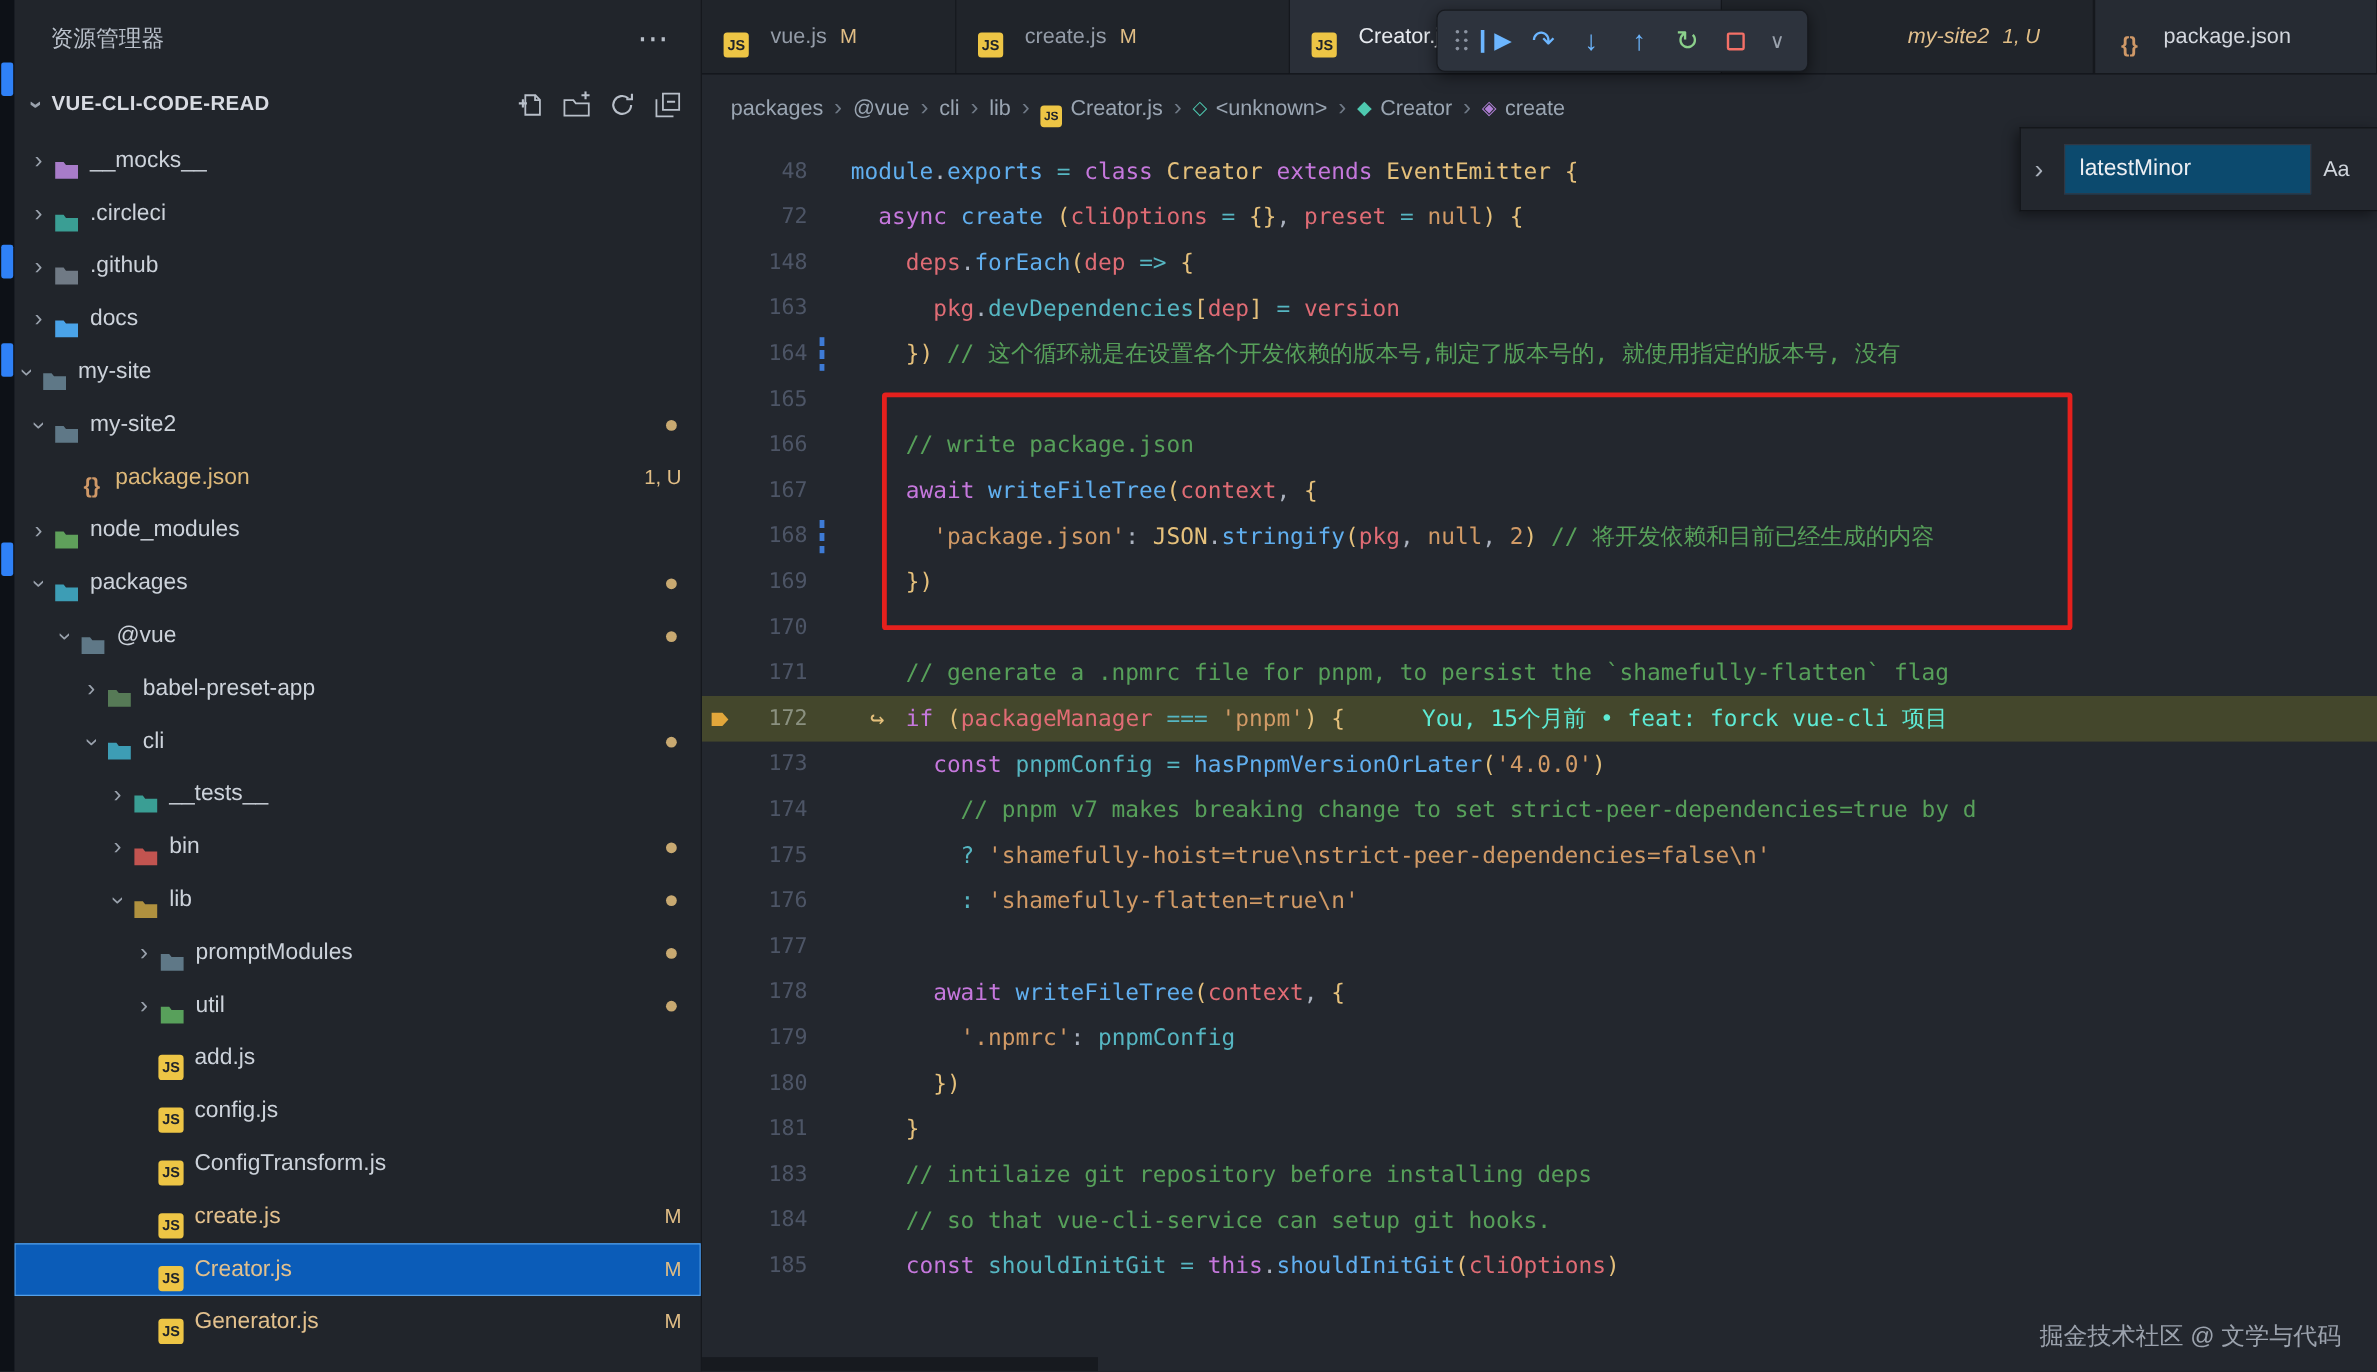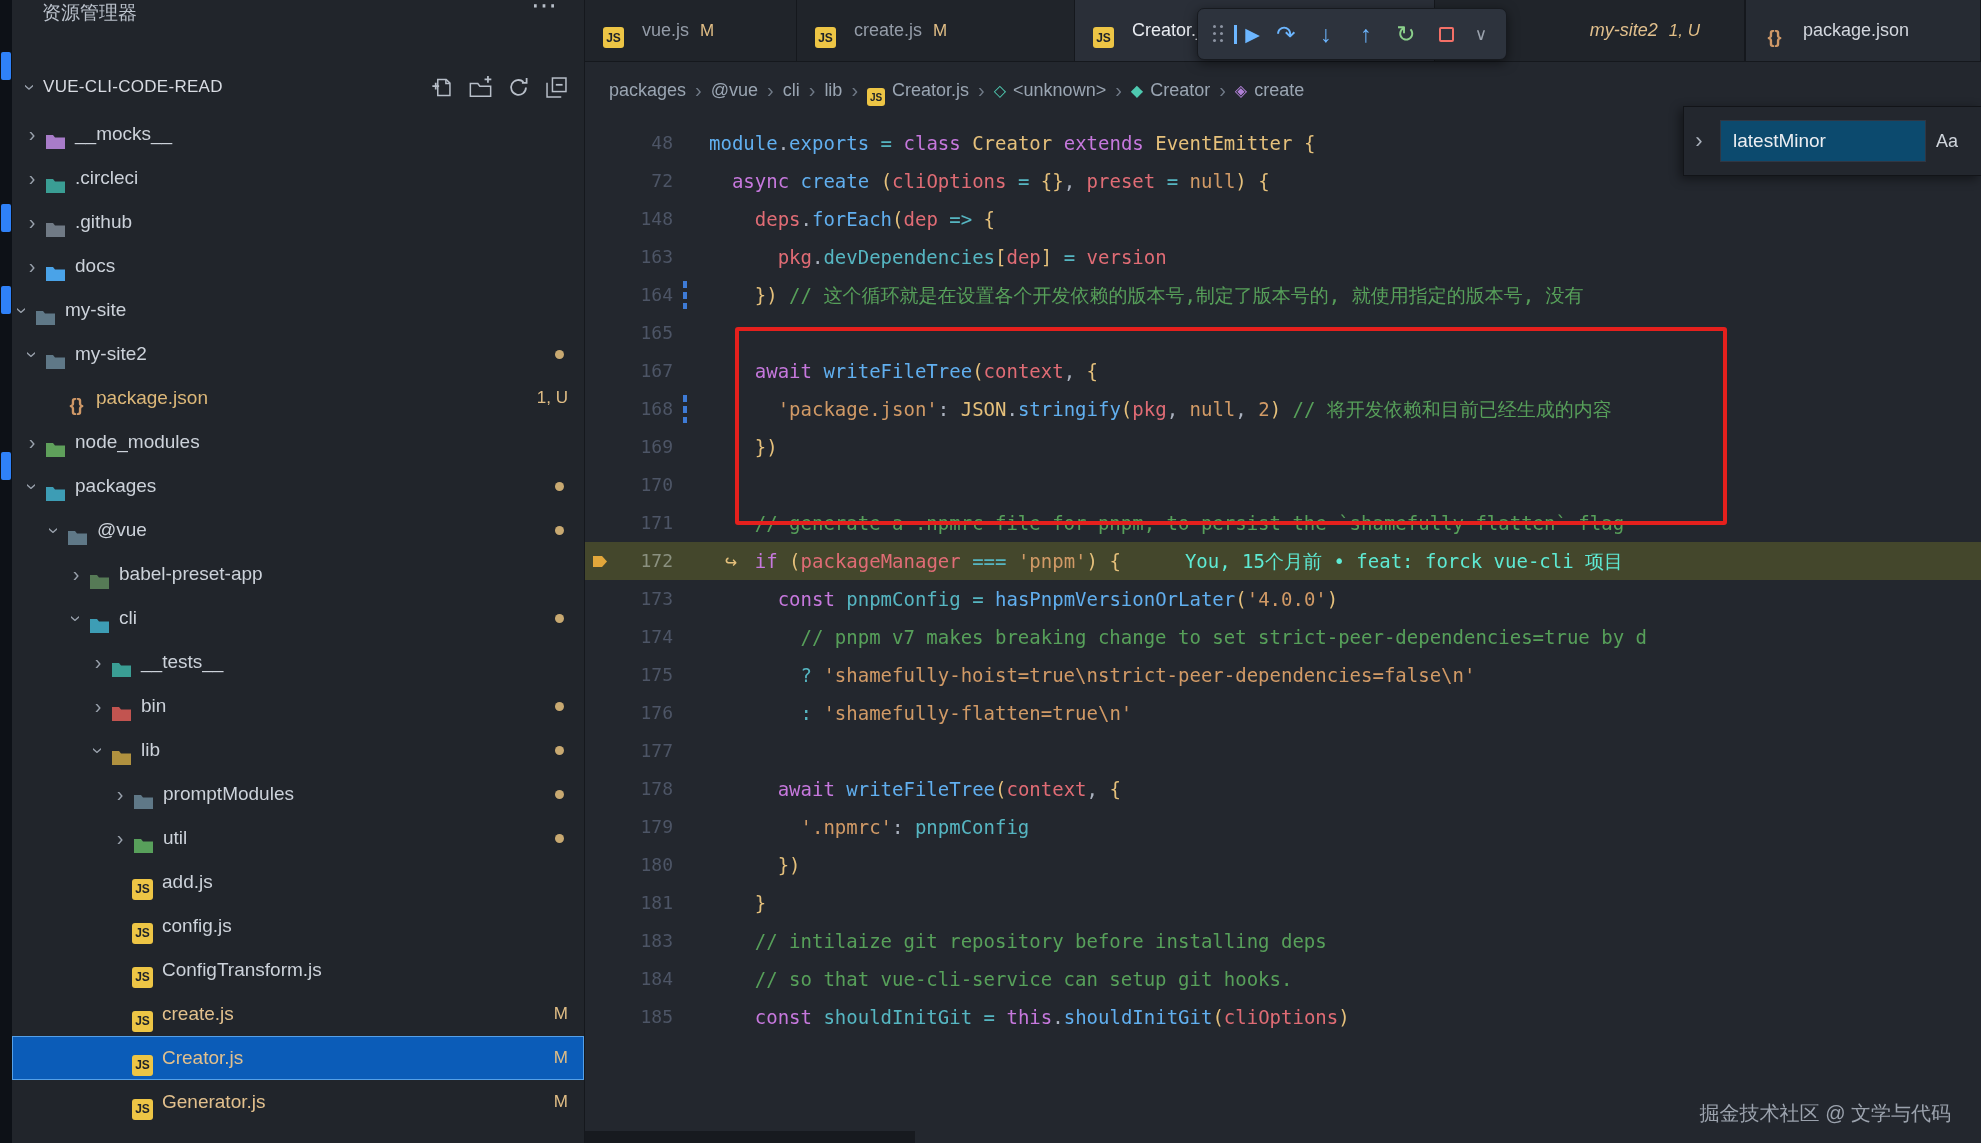--- a/index.html
+++ b/index.html
@@ -5,23 +5,23 @@
   *{margin:0;padding:0;box-sizing:border-box;}
   html,body{width:1981px;height:1143px;overflow:hidden;background:#23272e;font-family:"Liberation Sans",sans-serif;}
   .app{display:flex;width:1981px;height:1143px;}
 
   
   .activity{width:12px;background:#0d1117;position:relative;flex:none;}
   .activity .blip{position:absolute;left:1px;width:10px;height:28px;background:#2f81f7;border-radius:2px;}
 
   
   .sidebar{width:573px;flex:none;background:#21252b;border-right:1px solid #15181d;display:flex;flex-direction:column;color:#ccd2da;}
-  .sidebar-header{height:64px;display:flex;align-items:flex-start;justify-content:space-between;padding:0 26px 0 30px;color:#bac1cb;font-size:19px;flex:none;}
+  .sidebar-header{height:64px;display:flex;align-items:center;justify-content:space-between;padding:0 26px 0 30px;color:#bac1cb;font-size:19px;flex:none;}
   .more{font-size:26px;letter-spacing:1px;color:#b8bfc9;cursor:pointer;line-height:10px;}
-  .section{height:46px;display:flex;align-items:center;padding:0 16px 0 8px;font-weight:400;font-size:17px;color:#d8dbe2;letter-spacing:.3px;flex:none;}
+  .section{height:46px;display:flex;align-items:center;padding:0 16px 0 8px;font-weight:700;font-size:17px;color:#d8dbe2;letter-spacing:.3px;flex:none;}
   .section .acts{margin-left:auto;display:flex;gap:15px;}
   .actbtn{width:23px;height:23px;display:inline-flex;cursor:pointer;}
   .actsvg{width:23px;height:23px;}
   .tree{flex:1;overflow:hidden;position:relative;padding-top:2px;}
   .trow{position:relative;display:flex;align-items:center;height:44px;cursor:pointer;white-space:nowrap;}
   .trow.selected{background:#0b5cb8;box-shadow:inset 0 0 0 1px #55a0e8;}
   .chevron{display:inline-block;width:20px;color:#9aa2ad;font-size:20px;text-align:center;margin-right:3px;flex:none;}
   .chevron.exp{transform:rotate(90deg);}
   .ficon{display:inline-flex;align-items:center;justify-content:flex-start;margin-right:9px;flex:none;margin-top:14px;}
   .chip{width:21px;height:21px;border-radius:3px;background:#edc545;color:#20242a;font-weight:bold;font-size:12px;display:inline-flex;align-items:center;justify-content:center;}
@@ -446,20 +446,26 @@
             <span class="ctext"><span class="t-br">    })</span><span class="t-com"> // 这个循环就是在设置各个开发依赖的版本号,制定了版本号的, 就使用指定的版本号, 没有</span></span>
           </div>
           <div class="cl">
             <span class="lico"></span>
             <span class="ln">165</span>
             <span class="gmk"></span>
             <span class="ctext"></span>
           </div>
           <div class="cl">
             <span class="lico"></span>
+            <span class="ln">166</span>
+            <span class="gmk"></span>
+            <span class="ctext"><span class="t-com">    // write package.json</span></span>
+          </div>
+          <div class="cl">
+            <span class="lico"></span>
             <span class="ln">167</span>
             <span class="gmk"></span>
             <span class="ctext"><span class="t-d">    </span><span class="t-kw">await</span><span class="t-d"> </span><span class="t-fn">writeFileTree</span><span class="t-br">(</span><span class="t-var">context</span><span class="t-d">, </span><span class="t-br">{</span></span>
           </div>
           <div class="cl">
             <span class="lico"></span>
             <span class="ln">168</span>
             <span class="gmk mod"></span>
             <span class="ctext"><span class="t-d">      </span><span class="t-str">'package.json'</span><span class="t-d">: </span><span class="t-cls">JSON</span><span class="t-d">.</span><span class="t-fn">stringify</span><span class="t-br">(</span><span class="t-var">pkg</span><span class="t-d">, </span><span class="t-num">null</span><span class="t-d">, </span><span class="t-num">2</span><span class="t-br">)</span><span class="t-com"> // 将开发依赖和目前已经生成的内容</span></span>
           </div>

